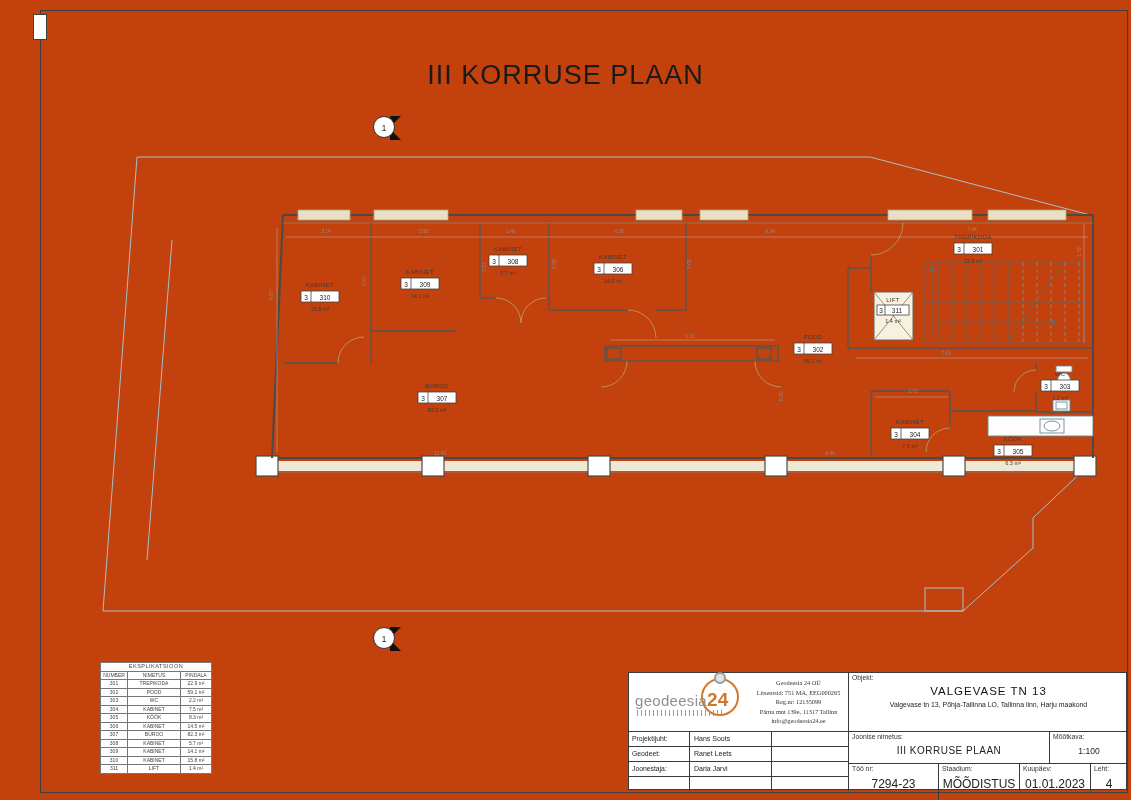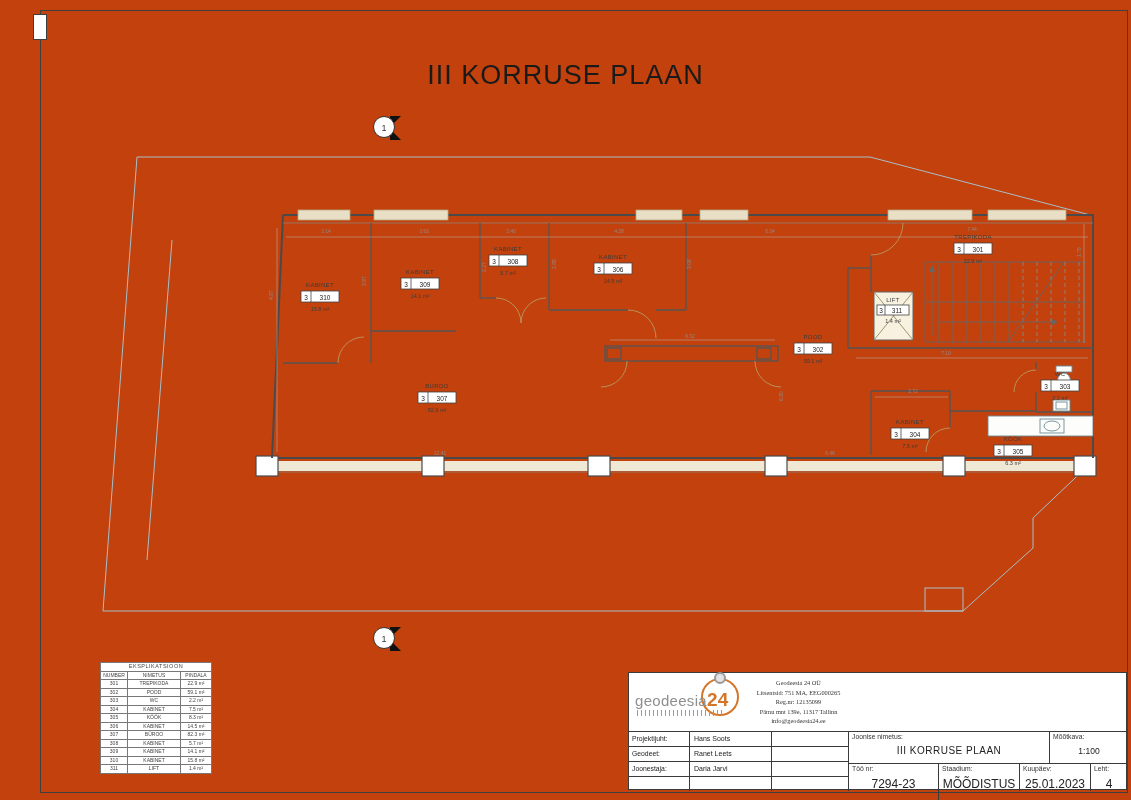--- a/index.html
+++ b/index.html
@@ -410,20 +410,25 @@
     </div>
     <div class="tb-cell" style="left:120px;top:0;width:99px;height:58px;">
       <div class="company">
         <div>Geodeesia 24 OÜ</div>
         <div>Litsentsid: 751 MA, EEG000265</div>
         <div>Reg.nr: 12135099</div>
         <div>Pärnu mnt 139e, 11317 Tallinn</div>
         <div>info@geodeesia24.ee</div>
       </div>
     </div>
+    <div class="tb-cell bl" style="left:219px;top:0;width:280px;height:58px;">
+      <span class="lbl">Objekt:</span>
+      <div class="objekt-name">VALGEVASE TN 13</div>
+      <div class="objekt-addr">Valgevase tn 13, Põhja-Tallinna LO, Tallinna linn, Harju maakond</div>
+    </div>
 
     <div class="tb-cell bt" style="left:0;top:58px;width:60px;height:15px;">
         <div class="rowlbl">Projektijuht:</div>
       </div>
     <div class="tb-cell bt bl" style="left:60px;top:58px;width:82px;height:15px;">
         <div class="rowval">Hans Soots</div>
       </div>
     <div class="tb-cell bt bl" style="left:142px;top:58px;width:77px;height:15px;"></div>
 
     <div class="tb-cell bt" style="left:0;top:73px;width:60px;height:15px;">
@@ -458,20 +463,20 @@
     <div class="tb-cell bt bl" style="left:219px;top:90px;width:90px;height:28px;">
       <span class="lbl">Töö nr:</span>
       <div class="cellval">7294-23</div>
     </div>
     <div class="tb-cell bt bl" style="left:309px;top:90px;width:81px;height:40px;">
       <span class="lbl">Staadium:</span>
       <div class="cellval">MÕÕDISTUS</div>
     </div>
     <div class="tb-cell bt bl" style="left:390px;top:90px;width:71px;height:28px;">
       <span class="lbl">Kuupäev:</span>
-      <div class="cellval">25.01.2023</div>
+      <div class="cellval">01.01.2023</div>
     </div>
     <div class="tb-cell bt bl" style="left:461px;top:90px;width:37px;height:28px;">
       <span class="lbl">Leht:</span>
       <div class="cellval">4</div>
     </div>
   </div>
 </div>
 
 </body></html>

